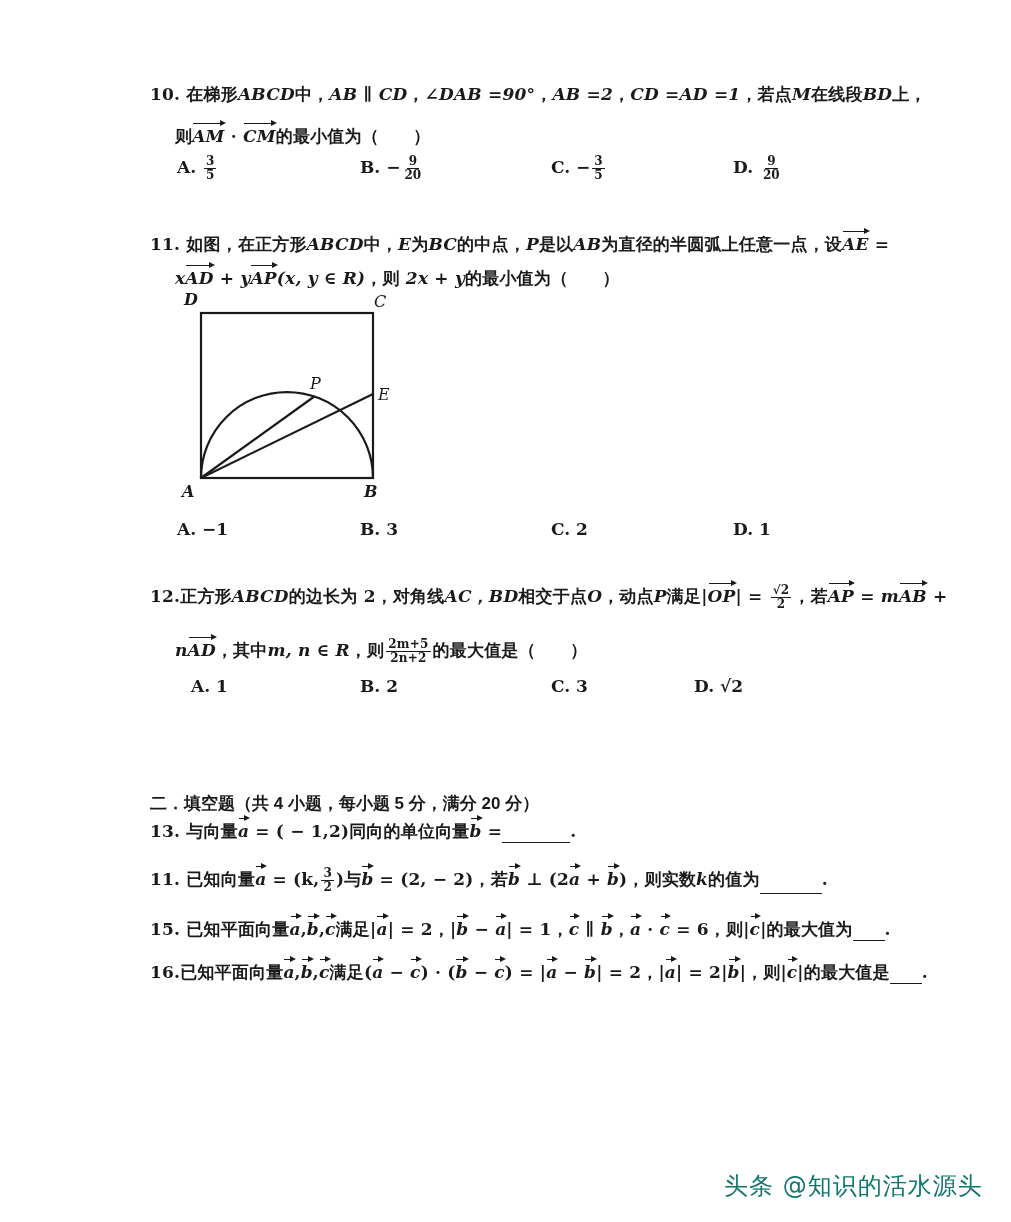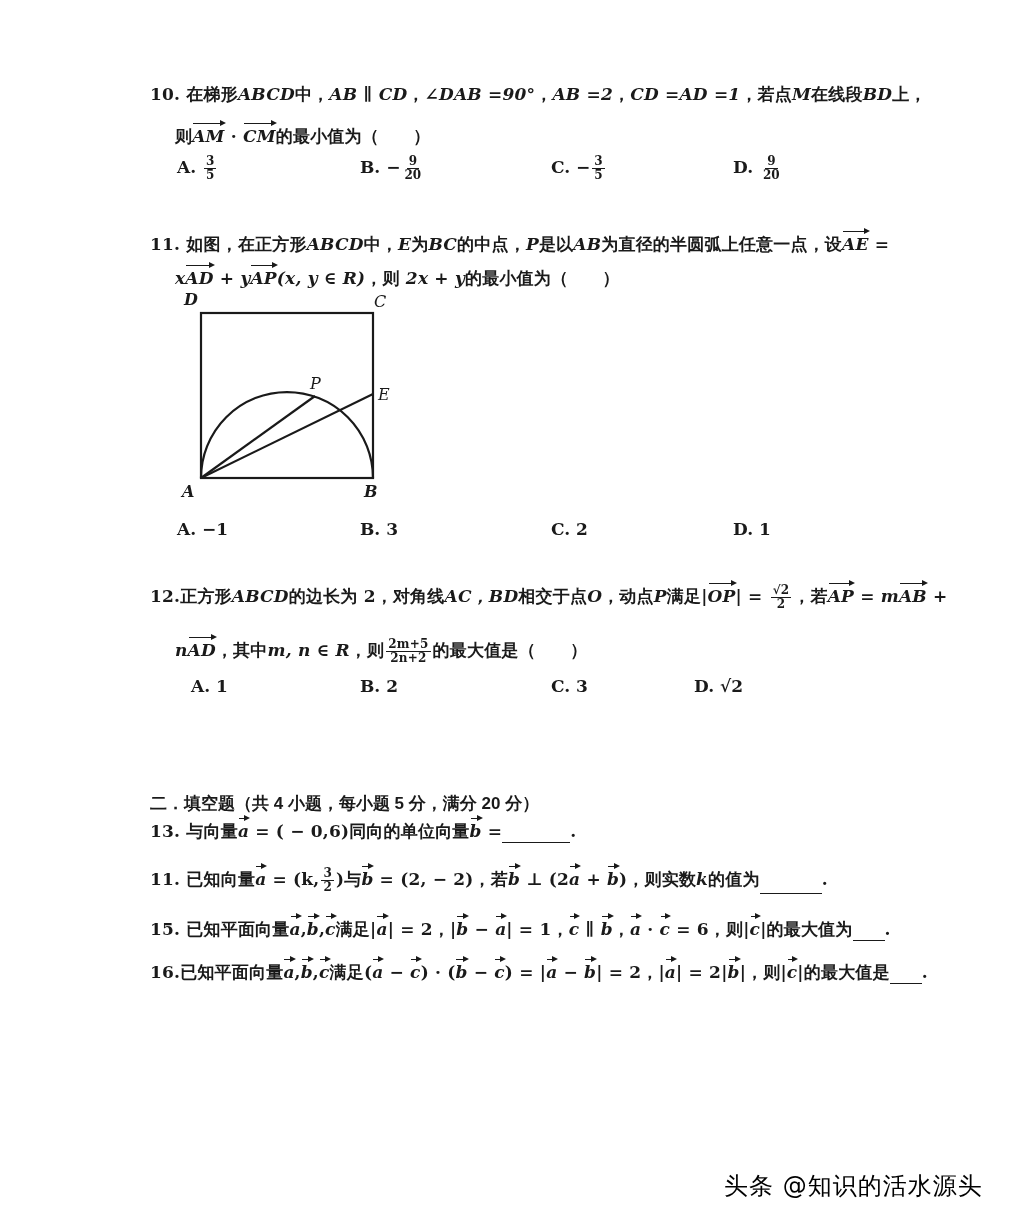--- a/index.html
+++ b/index.html
@@ -28,21 +28,21 @@
     vertical-align: middle; font-size: 12px; line-height: 13px; margin: 0 2px;
   }
   .frac .num { border-bottom: 1.3px solid #1a1a1a; padding: 0 2px; }
   .frac .den { padding: 0 2px; }
   .opt { position: absolute; font-size: 17px; font-weight: bold; white-space: nowrap; line-height: 24px; }
   .blank { display: inline-block; border-bottom: 1.6px solid #1a1a1a; height: 18px; vertical-align: bottom; }
   .figure { position: absolute; left: 178px; top: 287px; width: 230px; height: 215px; }
   .section { position: absolute; left: 150px; top: 760px; font-size: 17px; font-weight: bold; font-family: Liberation Sans, sans-serif; margin-top: 32px; }
   .watermark {
     position: absolute; left: 724px; top: 1170px; font-size: 24px;
-    font-family: "DejaVu Sans", sans-serif; color: #000000; letter-spacing: 1px;
+    font-family: "DejaVu Sans", sans-serif; color: #0f766e; letter-spacing: 1px;
   }
 </style>
 </head>
 <body>
 
 <div class="line" style="top:66px">
   <span>10.</span>
   <span>在梯形</span><span class="it">ABCD</span><span>中，</span><span class="it">AB ∥ CD</span><span>，</span><span class="it">∠DAB =90°</span><span>，</span><span class="it">AB =2</span><span>，</span><span class="it">CD =AD =1</span><span>，若点</span><span class="it">M</span><span>在线段</span><span class="it">BD</span><span>上，</span>
 </div>
 <div class="line indent" style="top:108px">
@@ -121,21 +121,21 @@
 </div>
 <div class="opt" style="left:191px;top:674px"><span>A.</span> <span>1</span></div>
 <div class="opt" style="left:360px;top:674px"><span>B.</span> <span>2</span></div>
 <div class="opt" style="left:551px;top:674px"><span>C.</span> <span>3</span></div>
 <div class="opt" style="left:694px;top:674px"><span>D.</span> <span>√2</span></div>
 
 <div class="section">二．填空题（共 4 小题，每小题 5 分，满分 20 分）</div>
 
 <div class="line" style="top:803px">
   <span>13.</span>
-  <span>与向量</span><span class="vec">a</span><span> = ( − 0,6)同向的单位向量</span><span class="vec">b</span><span> =</span><span class="blank" style="width:68px"></span><span>.</span>
+  <span>与向量</span><span class="vec">a</span><span> = ( − 1,2)同向的单位向量</span><span class="vec">b</span><span> =</span><span class="blank" style="width:68px"></span><span>.</span>
 </div>
 
 <div class="line" style="top:851px">
   <span>11.</span>
   <span>已知向量</span><span class="vec">a</span><span> = (k,</span><span class="frac">
       <span class="num">3</span>
       <span class="den">2</span>
     </span><span>)与</span><span class="vec">b</span><span> = (2, − 2)，若</span><span class="vec">b</span><span> ⊥ (2</span><span class="vec">a</span><span> + </span><span class="vec">b</span><span>)，则实数</span><span class="it">k</span><span>的值为</span><span class="blank" style="width:62px"></span><span>.</span>
 </div>
 

